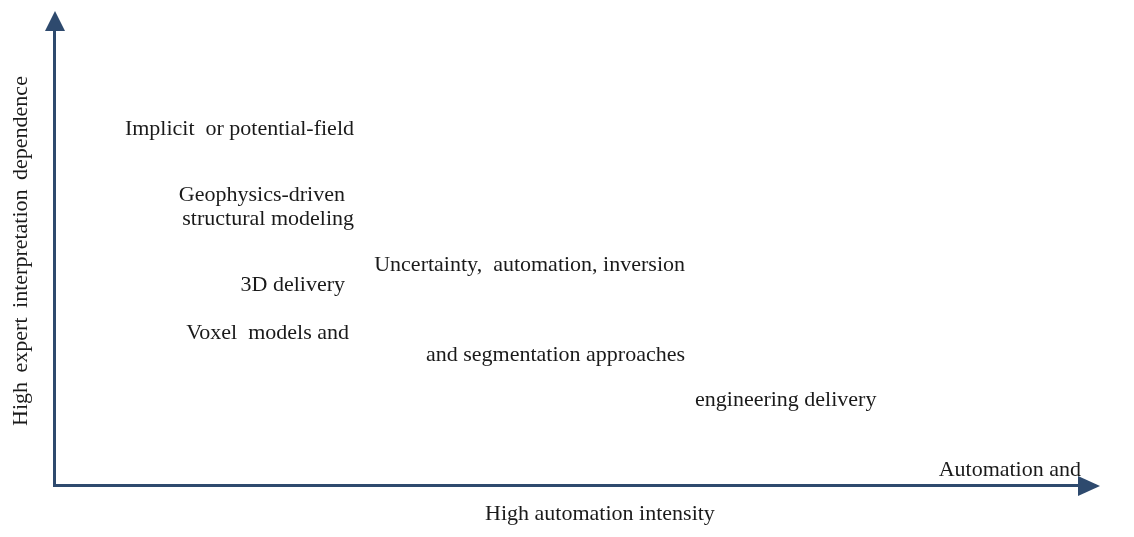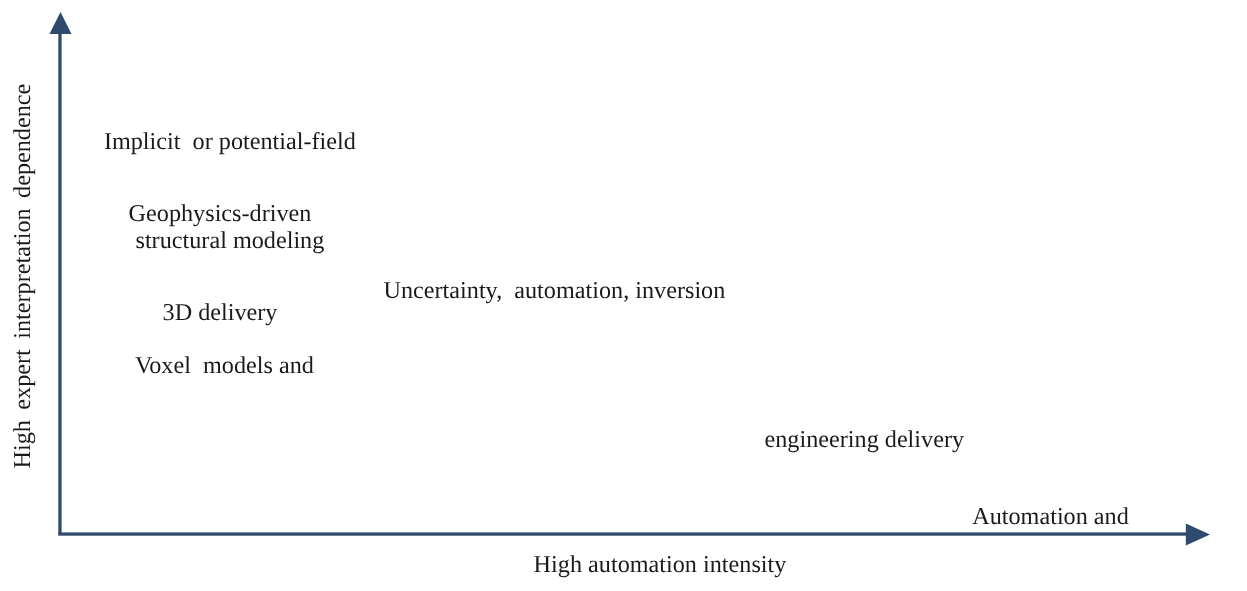--- a/index.html
+++ b/index.html
@@ -50,21 +50,21 @@
     width: 0;
     height: 0;
     border-top: 10px solid transparent;
     border-bottom: 10px solid transparent;
     border-left: 22px solid var(--axis-color, #2e4a6e);
   }
   .label-block {
     position: absolute;
     font-size: 22px;
     line-height: 30px;
-    text-align: center;
+    text-align: right;
     white-space: pre-wrap;
   }
   #blk-implicit    { left: 64px;  top: 53px;  width: 290px; }
   #blk-geophysics  { left: 55px;  top: 119px; width: 290px; }
   #blk-uncertainty { left: 323px; top: 189px; width: 362px; }
   #blk-voxel       { left: 59px;  top: 257px; width: 290px; }
   #blk-interop     { left: 695px; top: 324px; width: 230px; text-align: left; }
   #blk-automation  { left: 829px; top: 394px; width: 252px; }
   #y-axis-label {
     position: absolute;
@@ -102,20 +102,21 @@
     <div>structural modeling</div>
   </div>
 
   <div class="label-block" id="blk-geophysics">
     <div>Geophysics-driven</div>
     <div>3D delivery</div>
   </div>
 
   <div class="label-block" id="blk-uncertainty">
     <div>Uncertainty,  automation, inversion</div>
+    <div>and segmentation approaches</div>
   </div>
 
   <div class="label-block" id="blk-voxel">
     <div>Voxel  models and</div>
   </div>
 
   <div class="label-block" id="blk-interop">
     <div>engineering delivery</div>
   </div>
 

